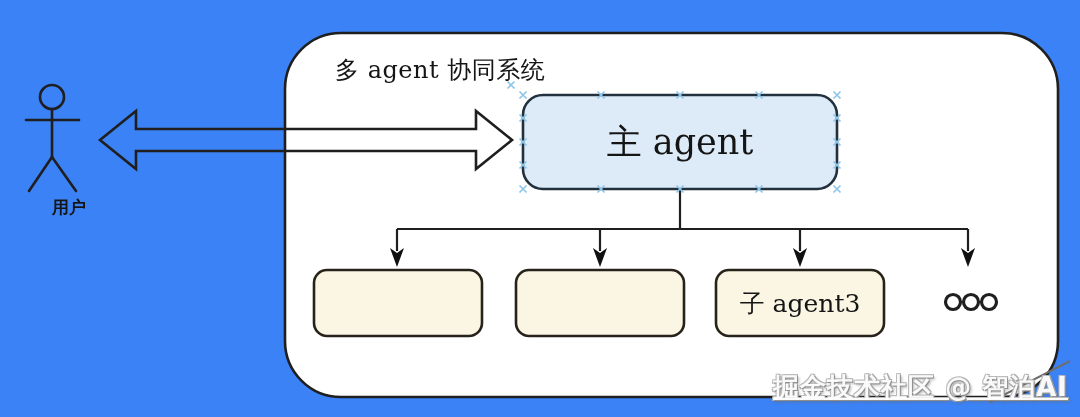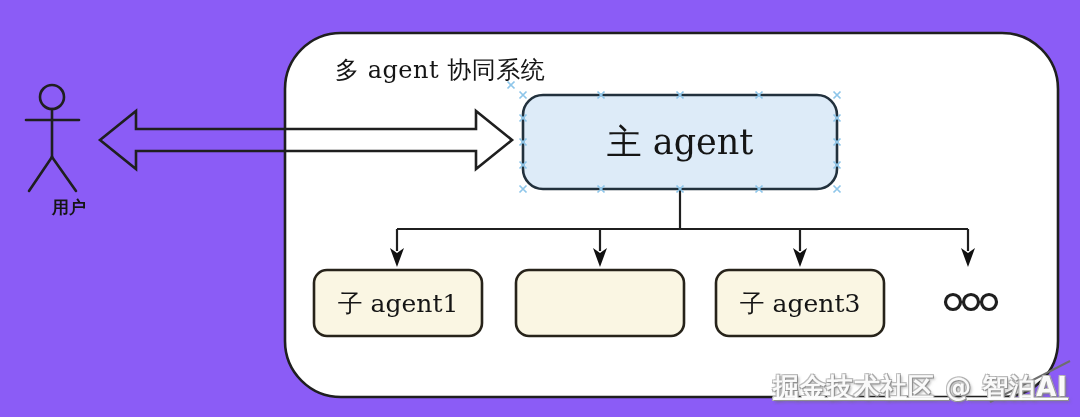--- a/index.html
+++ b/index.html
@@ -1,21 +1,21 @@
 <!DOCTYPE html>
 <html><head>
 <meta charset="utf-8">
 <style>
   html, body { margin: 0; padding: 0; background: #ffffff; }
   .stage {
     position: relative;
     width: 1080px;
     height: 417px;
     overflow: hidden;
-    background: #8b5cf6;
+    background: #3b82f6;
     font-family: "DejaVu Serif", "Liberation Serif", serif;
     color: #151515;
   }
   .layer-svg { position: absolute; left: 0; top: 0; width: 1080px; height: 417px; }
   .txt { position: absolute; white-space: nowrap; }
   .centerbox {
     position: absolute;
     display: flex;
     align-items: center;
     justify-content: center;
@@ -104,19 +104,18 @@
       <circle cx="989" cy="302" r="7.5"></circle>
     </g>
 
     <path d="M990 402 L1070 361" stroke="#6e6e6e" stroke-width="2"></path>
   </svg>
 
   <div class="txt title-label">多 agent 协同系统</div>
 
   <div class="centerbox main-agent-label">主 agent</div>
 
-  <div class="centerbox sub-agent-label sub1">子 agent1</div>
   <div class="centerbox sub-agent-label sub3">子 agent3</div>
 
   <div class="txt user-label">用户</div>
 
   <div class="txt watermark">掘金技术社区 @ 智泊AI</div>
 </div>
 
 </body></html>

